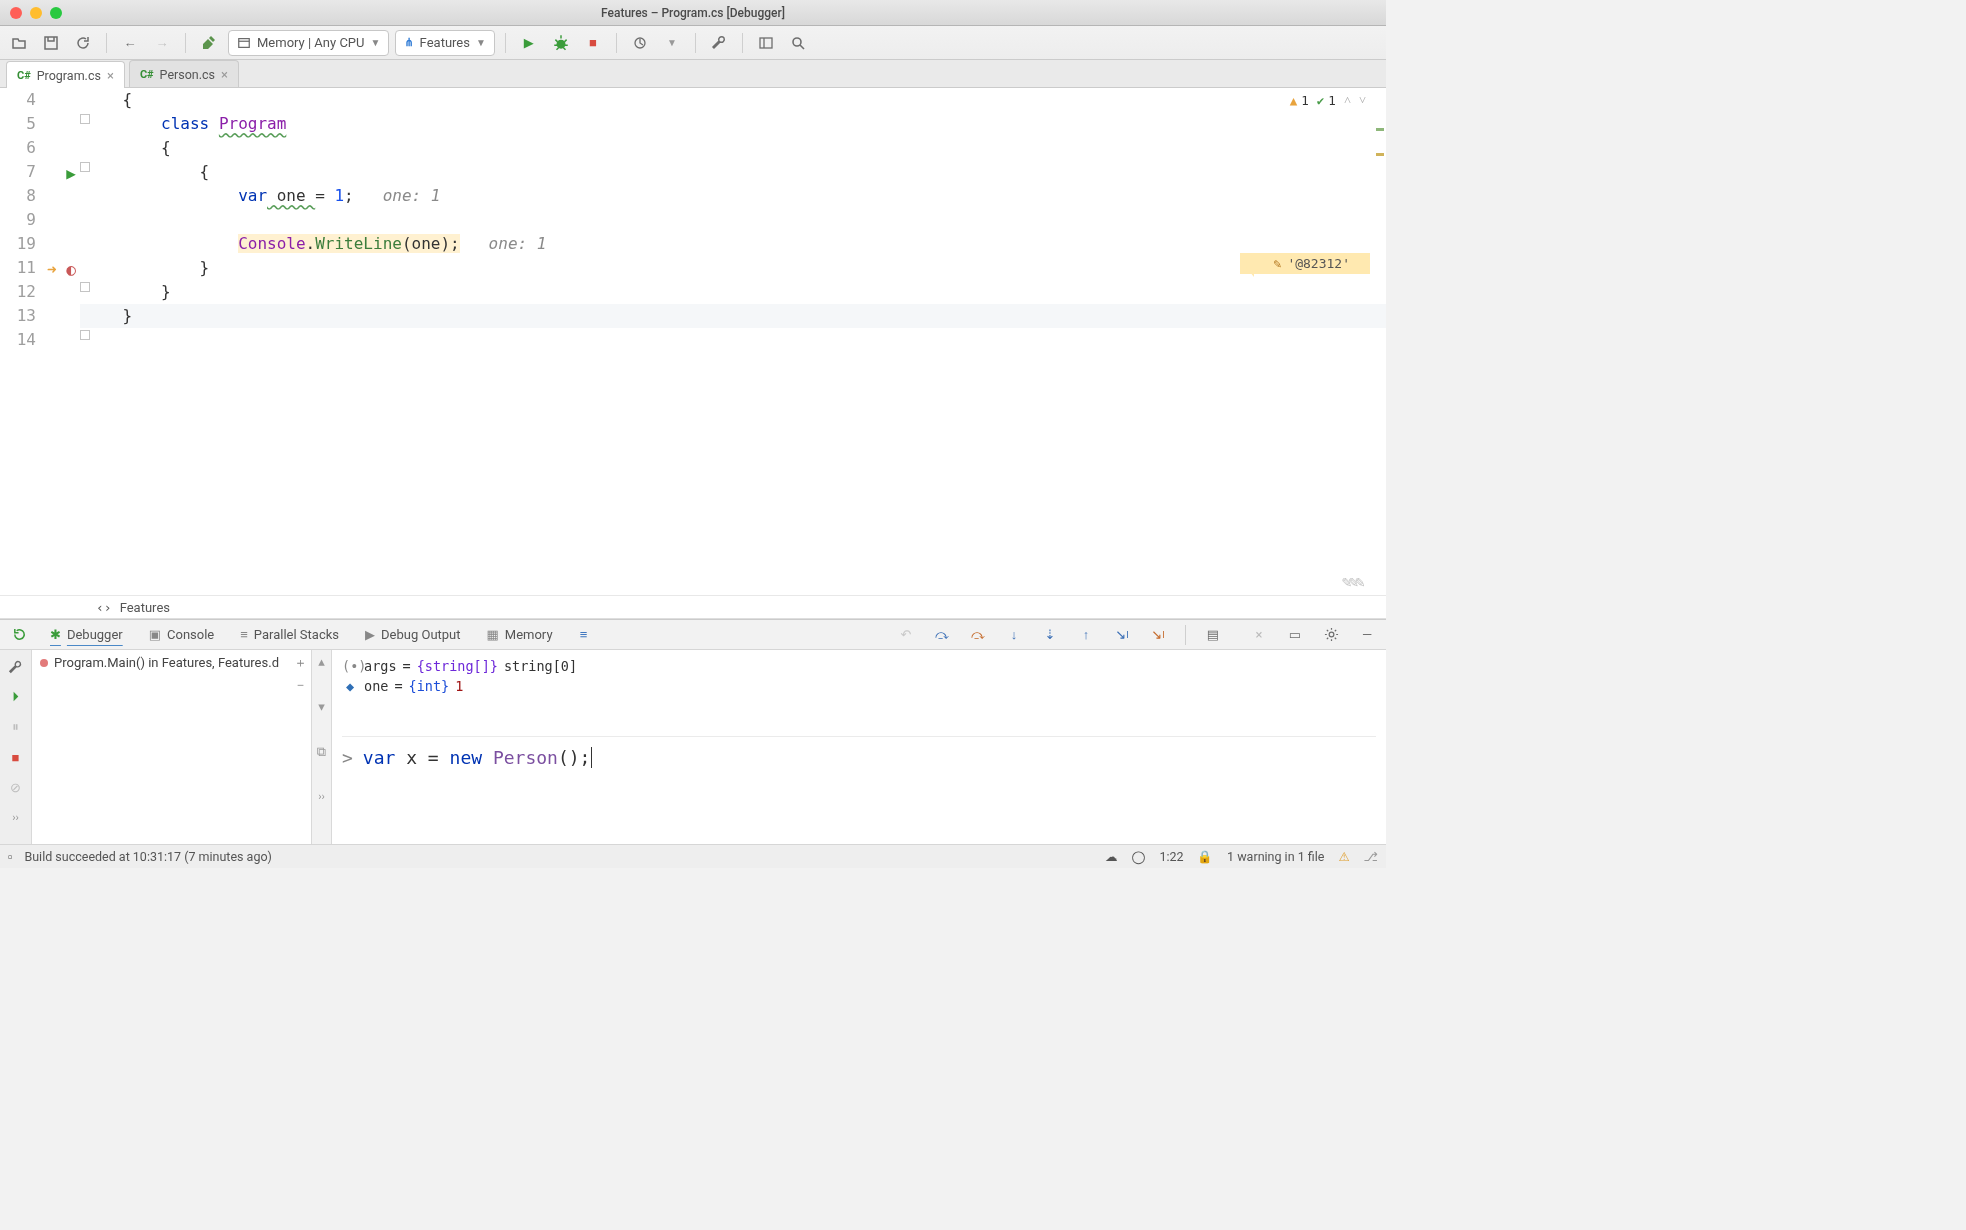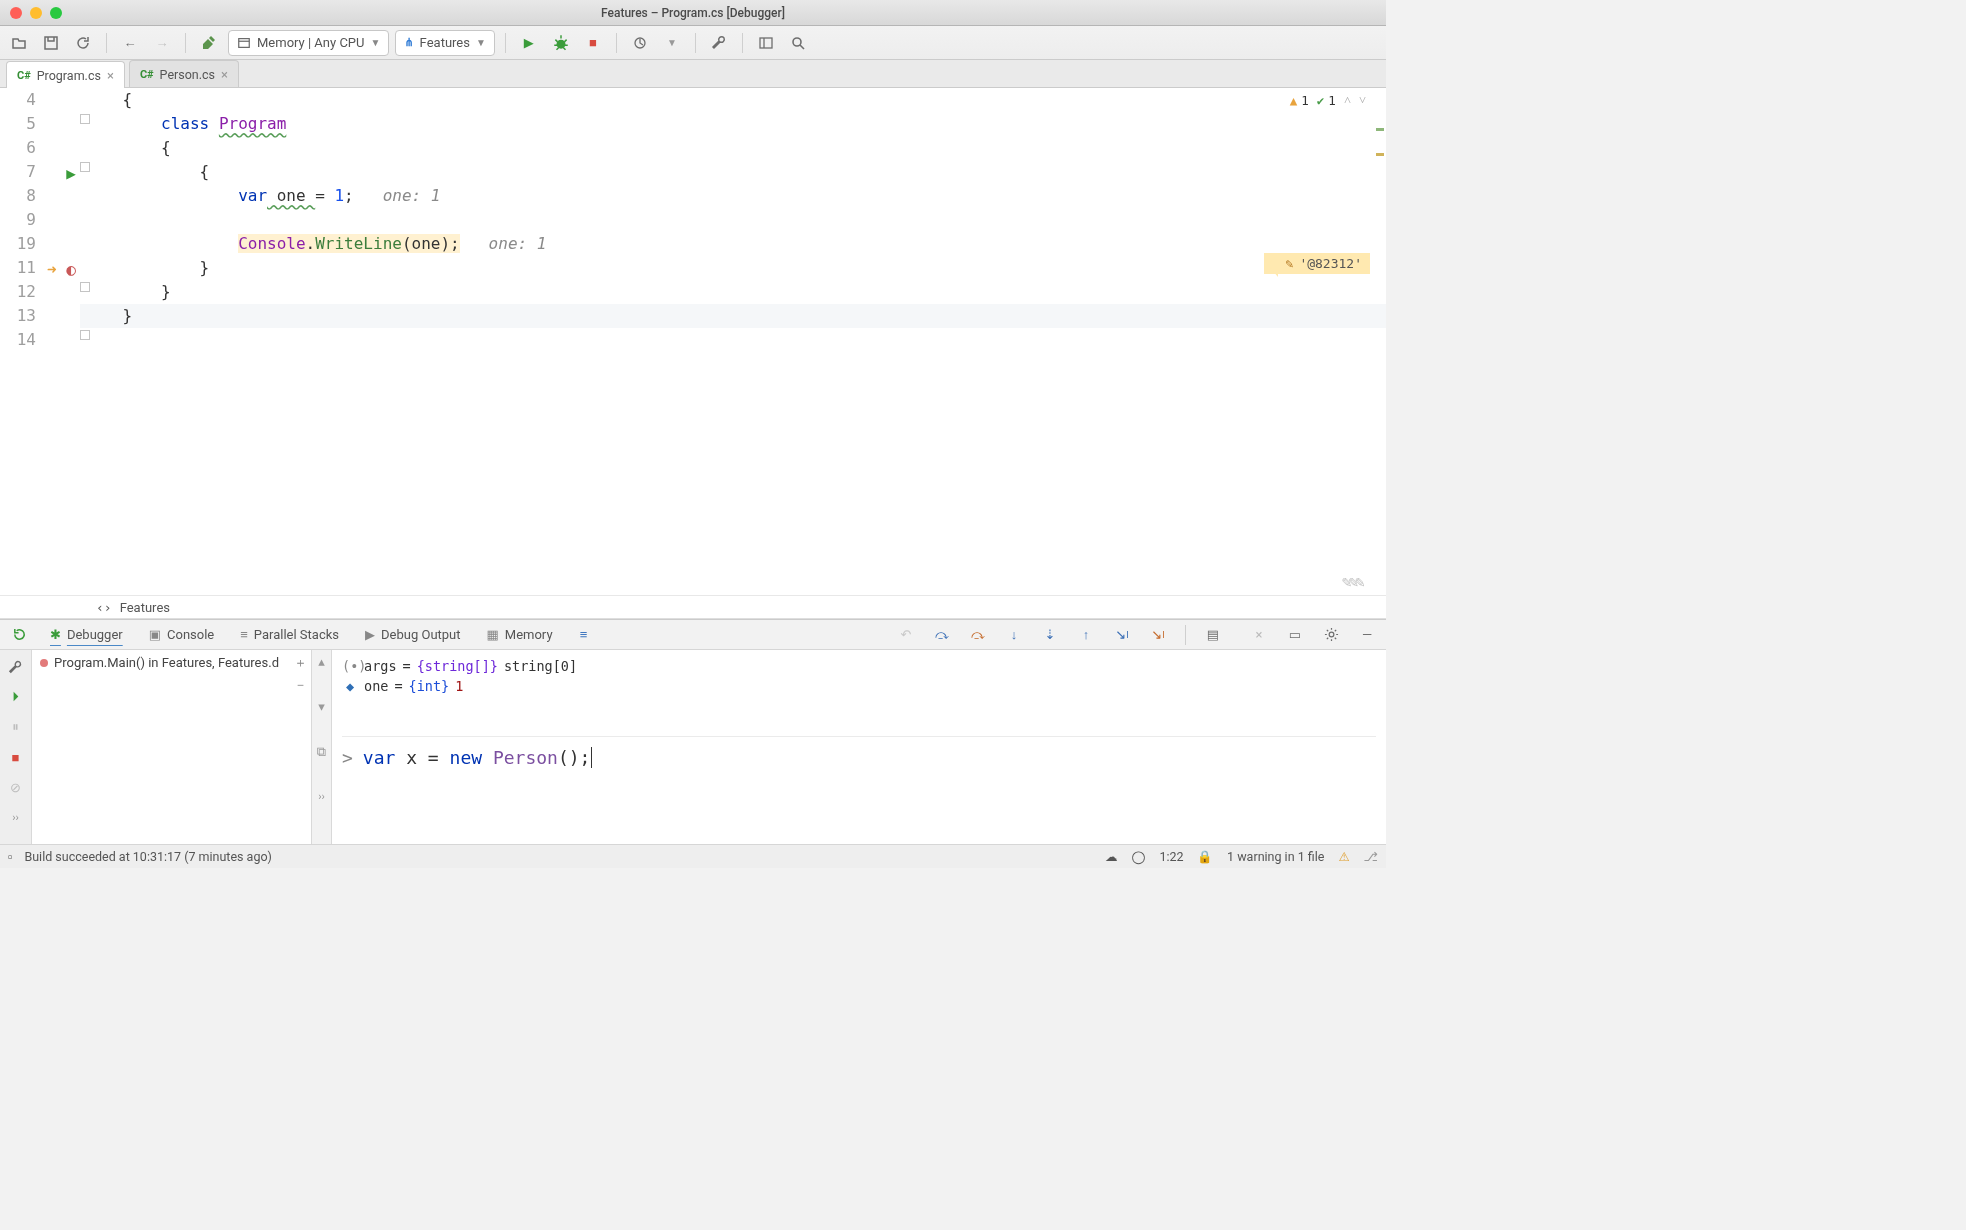--- a/index.html
+++ b/index.html
@@ -88,21 +88,21 @@
 .kw { color: #0033b3; }
 .cls { color: #8b1fa9; text-decoration: underline wavy #5a9e5a; text-underline-offset: 3px; }
 .fn { color: #3c7d3c; font-weight: 500; }
 .mtd { color: #00627a; }
 .hint { color: #8a8a8a; font-style: italic; }
 .hl-line { background: #f5f7f9; }
 .hl-exec { background: #fff1d1; display: inline; }
 .bookmark-chip {
   position: absolute; right: 16px; top: 165px;
   background: #ffe9b0; border-left: 14px solid transparent;
-  padding: 3px 8px; font-size: 13px; color: #555; font-family: "SF Mono", Menlo, monospace;
+  padding: 3px 20px; font-size: 13px; color: #555; font-family: "SF Mono", Menlo, monospace;
 }
 .bookmark-chip:before {
   content: ""; position: absolute; left: -22px; top: 0; border: 12px solid transparent;
   border-right: 10px solid #ffe9b0; height: 0;
 }
 .bm-tag { color: #b07219; margin-right: 6px; }
 .insp-bar {
   position: absolute; top: 4px; right: 20px; display: flex; gap: 8px;
   font-size: 12.5px; align-items: center;
 }

